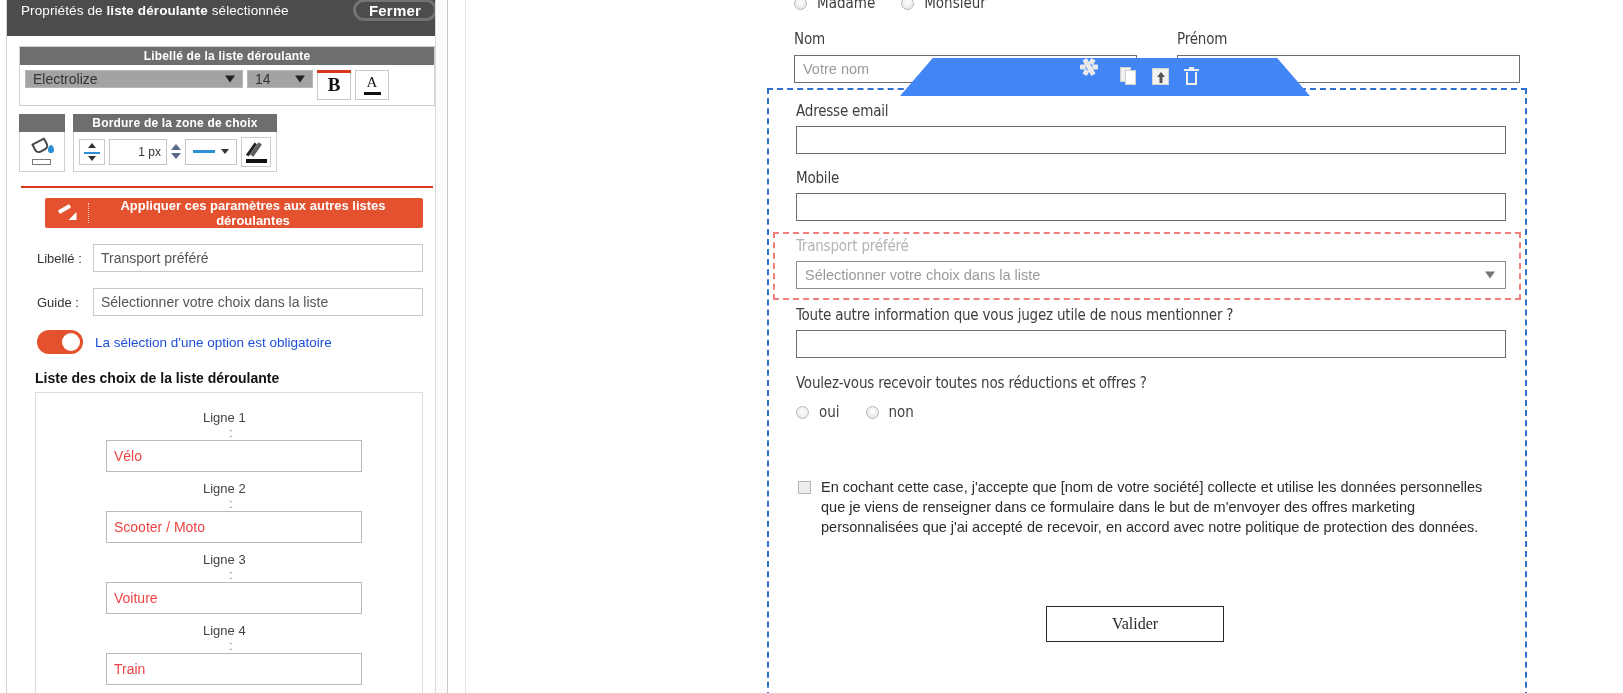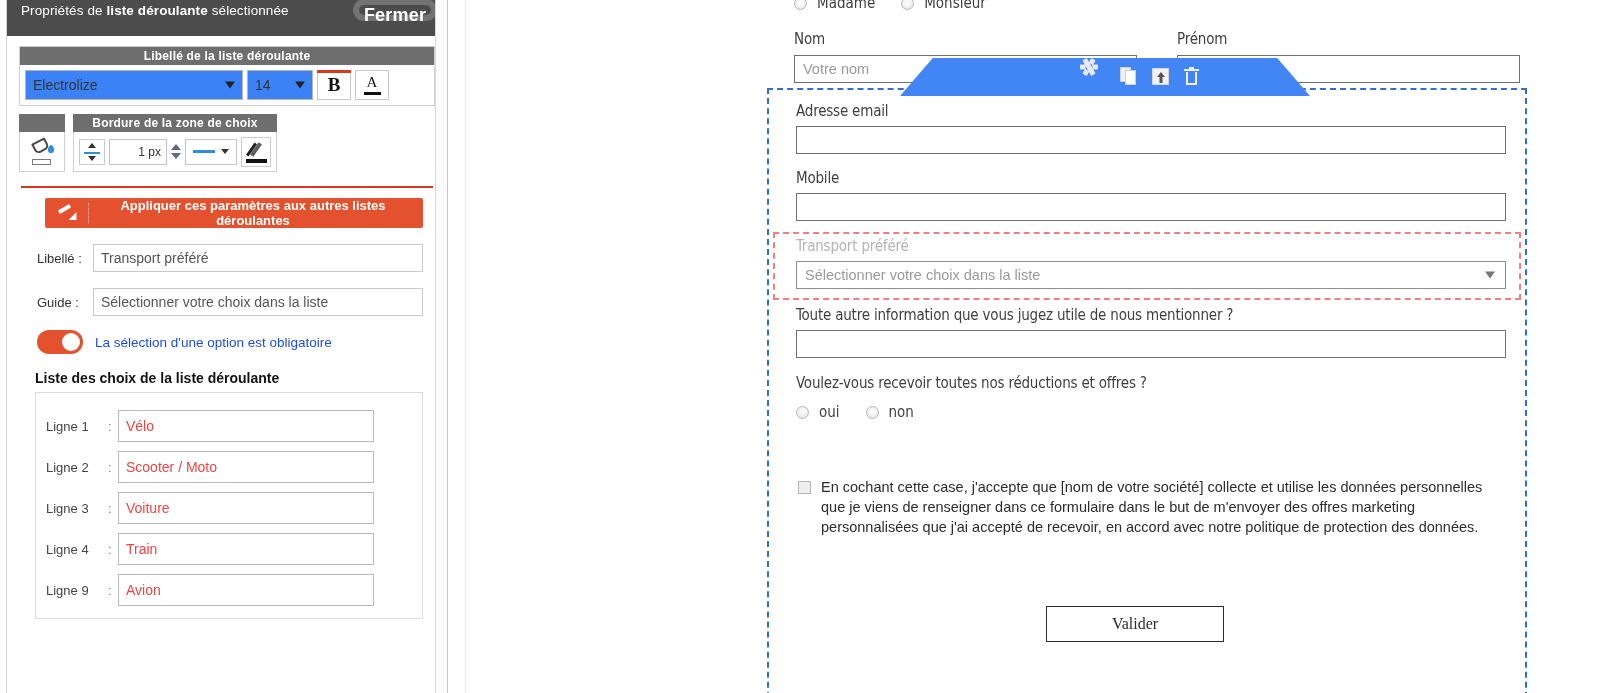--- a/index.html
+++ b/index.html
@@ -24,39 +24,39 @@
   }
   .panel-header {
     height: 36px; background: #4c4c4c; color: #ffffff;
     display: flex; align-items: center; padding: 0 10px 16px 14px;
     font-size: 13.5px;
   }
   .panel-header .ttl { flex: 1; white-space: nowrap; letter-spacing: .1px;}
   .panel-header .ttl b { font-weight: bold; }
   .btn-fermer {
     background: transparent; color: #ffffff;
-    border: 6px solid #737373; border-radius: 13px;
-    height: 22px; min-width: 84px; font-size: 18px; font-weight: bold;
+    border: 3px solid #737373; border-radius: 13px;
+    height: 22px; min-width: 84px; font-size: 15px; font-weight: bold;
     font-family: "Liberation Sans", sans-serif;
     cursor: pointer; letter-spacing: .2px;
   }
 
   .panel-body { padding: 10px 12px 0 12px; position: relative; }
 
   
   .grp { border: 1px solid #cfcfcf; background:#fff; }
   .grp-title {
     background: #6e6e6e; color: #fff; font-size: 12px; font-weight: bold;
     text-align: center; height: 18px; line-height: 18px; letter-spacing: .2px;
   }
   .toolbar-row { display: flex; align-items: stretch; }
 
   .sel {
-    position: relative; border: 1px solid #b6b6b6; background: #3b82f6;
-    height: 30px; display: flex; align-items: center;
+    position: relative; border: 1px solid #b6b6b6; background: #a3a3a3;
+    height: 18px; display: flex; align-items: center;
     font-size: 14px; color: #333; padding: 0 22px 0 7px;
   }
   .sel .caret {
     position: absolute; right: 7px; top: 50%; transform: translateY(-50%);
     width: 0; height: 0; border-left: 5px solid transparent;
     border-right: 5px solid transparent; border-top: 7px solid #222;
   }
   .sel-font { width: 218px; }
   .sel-size { width: 66px; margin-left: 4px; }
 
@@ -179,21 +179,21 @@
     background:#fff; border-radius:50%;
   }
   .toggle-row .tlab { margin-left:12px; font-size:13.5px; color:#1d4ed8; }
 
   .sect-title { margin: 16px 12px 0 16px; font-size:14px; font-weight:bold; color:#111; }
 
   .choices {
     margin: 6px 12px 0 16px; border:1px solid #dcdcdc; background:#fff;
     padding: 8px 0 12px 0;
   }
-  .choice-row { display:flex; align-items:center; margin: 9px 0 0 10px; }
+  .choice-row { display:flex; align-items:center; margin: 9px 0 0 10px; flex-direction: column; }
   .choice-row .clab { width:62px; font-size:13px; color:#444; }
   .choice-row .csep { width:10px; font-size:13px; color:#777; }
   .choice-row .cinput {
     width: 256px; height:32px; border:1px solid #b9b9b9; background:#fff;
     font-size:14px; color:#ef4444; display:flex; align-items:center; padding:0 7px;
   }
 
   .panel-scroll {
     position:absolute; right:0; top:0; width:12px; height:693px;
     background:#fbfbfb; border-left:1px solid #dadada;

